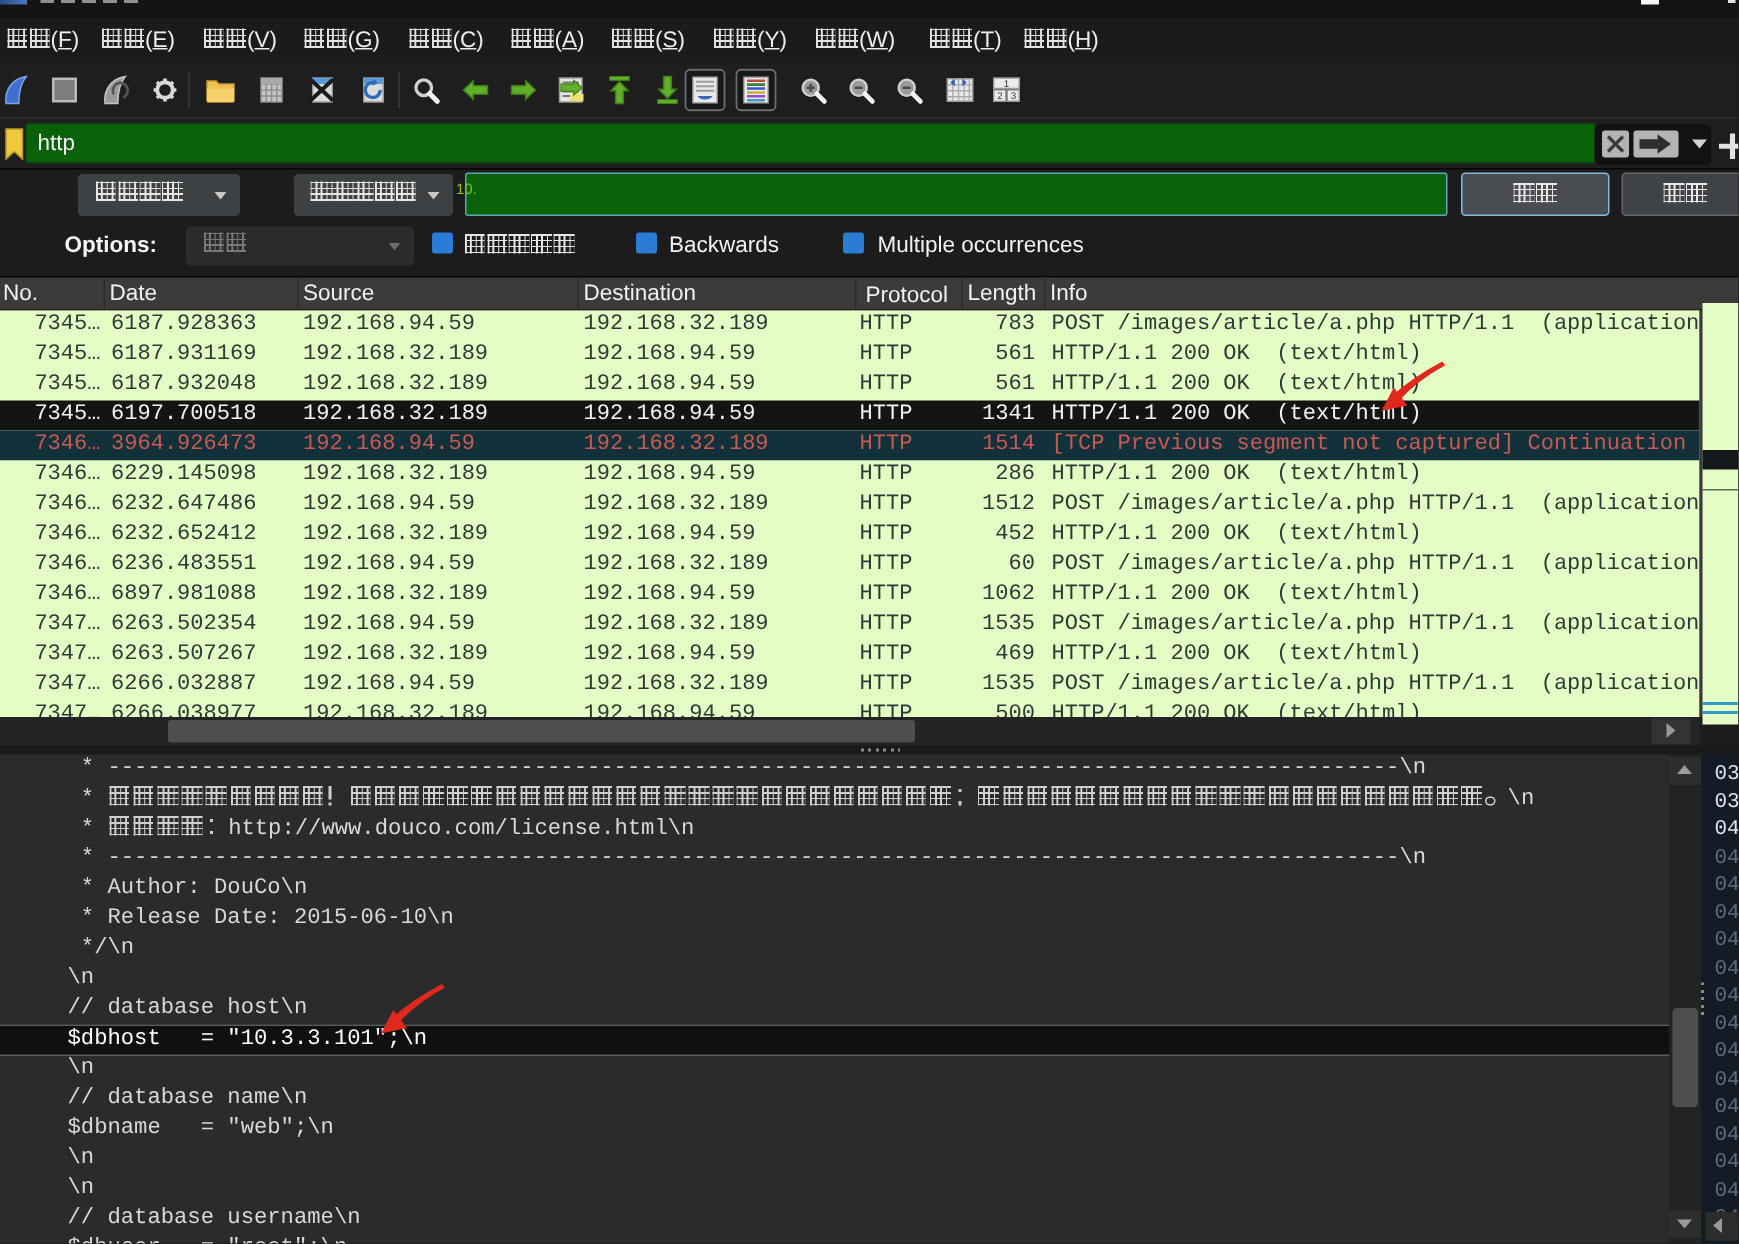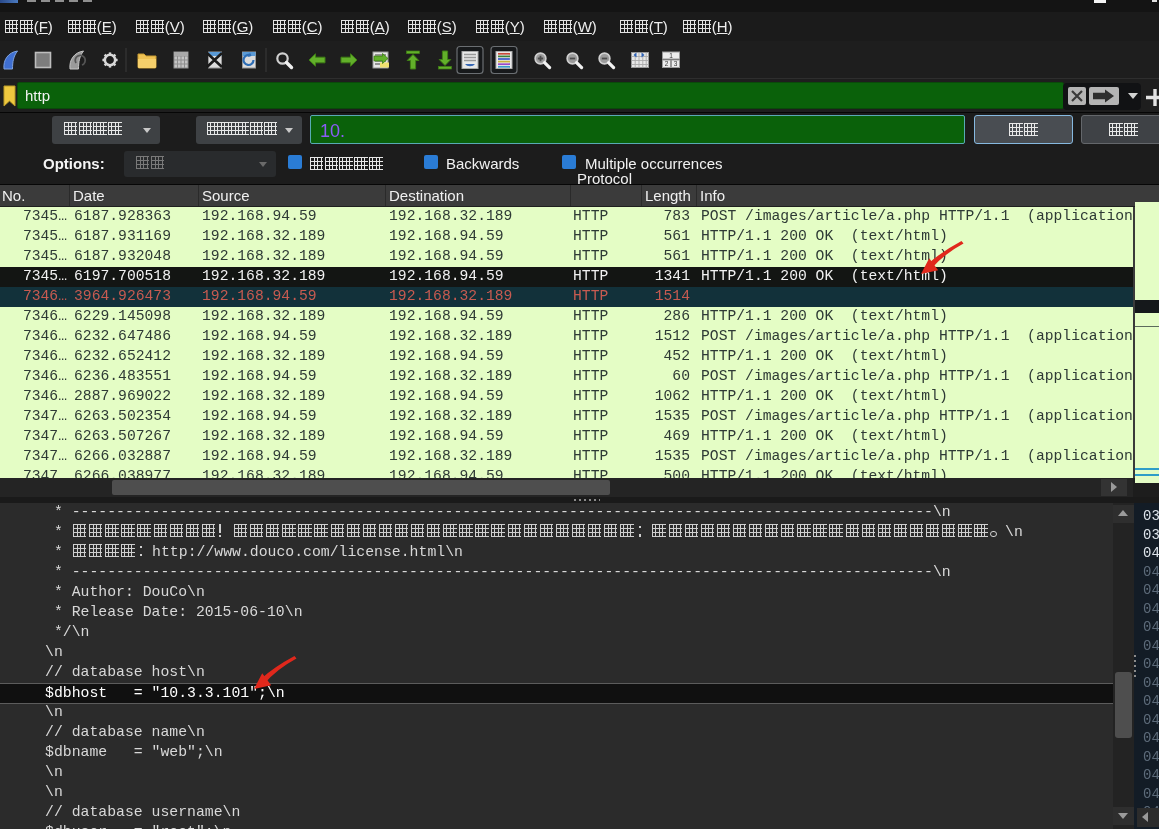--- a/index.html
+++ b/index.html
@@ -207,60 +207,60 @@
 <div class="abs" style="left:0;top:112px;width:1159px;height:72px;background:#1c1c1c;border-top:1px solid #060606"></div>
 <div class="combo sans-hz" style="left:52px;top:116px;width:108px;height:28px">
     <span class="lbl"><i class="hz"></i><i class="hz"></i><i class="hz"></i><i class="hz"></i></span>
     <span class="car"></span>
   </div>
 <div class="combo sans-hz tight" style="left:196px;top:116px;width:106px;height:28px">
     <span class="lbl"><i class="hz"></i><i class="hz"></i><i class="hz"></i><i class="hz"></i><i class="hz"></i></span>
     <span class="car"></span>
   </div>
 <div class="abs" style="left:310px;top:115px;width:655px;height:29px;background:#0a610a;border:1px solid #58aab4;border-radius:2px"></div>
-<div class="abs" style="left:320px;top:121px;color:#8b5cf6;font-size:18px">10.</div>
+<div class="abs" style="left:304px;top:121px;color:#84cc16;font-size:10px">10.</div>
 <div class="abs sans-hz" style="left:974px;top:115px;width:99px;height:29px;background:#494d52;border:1px solid #86b9e0;border-radius:3px;color:#f2f2f2;font-size:15px;text-align:center;line-height:27px"><i class="hz"></i><i class="hz"></i></div>
 <div class="abs sans-hz" style="left:1081px;top:115px;width:85px;height:29px;background:#3f4246;border:1px solid #64676b;border-radius:3px;color:#f2f2f2;font-size:15px;text-align:center;line-height:27px"><i class="hz"></i><i class="hz"></i></div>
 <div class="abs" style="left:43px;top:155px;color:#f5f5f5;font-size:15px;font-weight:bold">Options:</div>
 <div class="combo sans-hz" style="left:124px;top:151px;width:152px;height:26px;background:#292b2d;color:#7e7e7e">
     <span class="lbl" style="top:3px"><i class="hz"></i><i class="hz"></i></span>
     <span class="car" style="border-top-color:#6a6a6a"></span>
   </div>
 <div class="cb" style="left:288px;top:155px"></div>
 <div class="cblbl sans-hz" style="left:309px;top:155px"><i class="hz"></i><i class="hz"></i><i class="hz"></i><i class="hz"></i><i class="hz"></i></div>
 <div class="cb" style="left:424px;top:155px"></div>
 <div class="cblbl" style="left:446px;top:155px">Backwards</div>
 <div class="cb" style="left:562px;top:155px"></div>
 <div class="cblbl" style="left:585px;top:155px">Multiple occurrences</div>
 <div class="abs" style="left:0;top:184px;width:1159px;height:23px;background:#3b3b3b;border-top:1px solid #060606;border-bottom:1px solid #1f1f1f"></div>
 <div class="abs" style="left:2px;top:187px;color:#f0f0f0;font-size:15px;width:120px;overflow:hidden;white-space:nowrap">No.</div>
 <div class="abs" style="left:73px;top:187px;color:#f0f0f0;font-size:15px;width:120px;overflow:hidden;white-space:nowrap">Date</div>
 <div class="abs" style="left:202px;top:187px;color:#f0f0f0;font-size:15px;width:120px;overflow:hidden;white-space:nowrap">Source</div>
 <div class="abs" style="left:389px;top:187px;color:#f0f0f0;font-size:15px;width:120px;overflow:hidden;white-space:nowrap">Destination</div>
-<div class="abs" style="left:577px;top:170px;color:#f0f0f0;font-size:15px;width:120px;overflow:hidden;white-space:nowrap">Protocol</div>
+<div class="abs" style="left:577px;top:188px;color:#f0f0f0;font-size:15px;width:120px;overflow:hidden;white-space:nowrap">Protocol</div>
 <div class="abs" style="left:645px;top:187px;color:#f0f0f0;font-size:15px;width:120px;overflow:hidden;white-space:nowrap">Length</div>
 <div class="abs" style="left:700px;top:187px;color:#f0f0f0;font-size:15px;width:120px;overflow:hidden;white-space:nowrap">Info</div>
 <div class="abs" style="left:694px;top:185px;width:5px;height:21px;background:#3b3b3b"></div>
 <div class="abs" style="left:69px;top:185px;width:1px;height:21px;background:#2a2a2a"></div>
 <div class="abs" style="left:198px;top:185px;width:1px;height:21px;background:#2a2a2a"></div>
 <div class="abs" style="left:385px;top:185px;width:1px;height:21px;background:#2a2a2a"></div>
 <div class="abs" style="left:570px;top:185px;width:1px;height:21px;background:#2a2a2a"></div>
 <div class="abs" style="left:641px;top:185px;width:1px;height:21px;background:#2a2a2a"></div>
 <div class="abs" style="left:696px;top:185px;width:1px;height:21px;background:#2a2a2a"></div>
 <div class="abs" style="left:0;top:207px;width:1133px;height:271px;overflow:hidden;background:#e4fdc5">
     <div class="prow" style="top:0px;background:#e4fdc5;color:#2e3a35"><span class="c-no">7345…</span><span class="c-time">6187.928363</span><span class="c-src">192.168.94.59</span><span class="c-dst">192.168.32.189</span><span class="c-pro">HTTP</span><span class="c-len">783</span><span class="c-info">POST /images/article/a.php HTTP/1.1  (application</span></div>
     <div class="prow" style="top:20px;background:#e4fdc5;color:#2e3a35"><span class="c-no">7345…</span><span class="c-time">6187.931169</span><span class="c-src">192.168.32.189</span><span class="c-dst">192.168.94.59</span><span class="c-pro">HTTP</span><span class="c-len">561</span><span class="c-info">HTTP/1.1 200 OK  (text/html)</span></div>
     <div class="prow" style="top:40px;background:#e4fdc5;color:#2e3a35"><span class="c-no">7345…</span><span class="c-time">6187.932048</span><span class="c-src">192.168.32.189</span><span class="c-dst">192.168.94.59</span><span class="c-pro">HTTP</span><span class="c-len">561</span><span class="c-info">HTTP/1.1 200 OK  (text/html)</span></div>
     <div class="prow" style="top:60px;background:#131513;color:#f2f2f2"><span class="c-no">7345…</span><span class="c-time">6197.700518</span><span class="c-src">192.168.32.189</span><span class="c-dst">192.168.94.59</span><span class="c-pro">HTTP</span><span class="c-len">1341</span><span class="c-info">HTTP/1.1 200 OK  (text/html)</span></div>
-    <div class="prow" style="top:80px;background:#12313a;color:#c75b51"><span class="c-no">7346…</span><span class="c-time">3964.926473</span><span class="c-src">192.168.94.59</span><span class="c-dst">192.168.32.189</span><span class="c-pro">HTTP</span><span class="c-len">1514</span></div>
+    <div class="prow" style="top:80px;background:#12313a;color:#c75b51"><span class="c-no">7346…</span><span class="c-time">3964.926473</span><span class="c-src">192.168.94.59</span><span class="c-dst">192.168.32.189</span><span class="c-pro">HTTP</span><span class="c-len">1514</span><span class="c-info">[TCP Previous segment not captured] Continuation</span></div>
     <div class="prow" style="top:100px;background:#e4fdc5;color:#2e3a35"><span class="c-no">7346…</span><span class="c-time">6229.145098</span><span class="c-src">192.168.32.189</span><span class="c-dst">192.168.94.59</span><span class="c-pro">HTTP</span><span class="c-len">286</span><span class="c-info">HTTP/1.1 200 OK  (text/html)</span></div>
     <div class="prow" style="top:120px;background:#e4fdc5;color:#2e3a35"><span class="c-no">7346…</span><span class="c-time">6232.647486</span><span class="c-src">192.168.94.59</span><span class="c-dst">192.168.32.189</span><span class="c-pro">HTTP</span><span class="c-len">1512</span><span class="c-info">POST /images/article/a.php HTTP/1.1  (application</span></div>
     <div class="prow" style="top:140px;background:#e4fdc5;color:#2e3a35"><span class="c-no">7346…</span><span class="c-time">6232.652412</span><span class="c-src">192.168.32.189</span><span class="c-dst">192.168.94.59</span><span class="c-pro">HTTP</span><span class="c-len">452</span><span class="c-info">HTTP/1.1 200 OK  (text/html)</span></div>
     <div class="prow" style="top:160px;background:#e4fdc5;color:#2e3a35"><span class="c-no">7346…</span><span class="c-time">6236.483551</span><span class="c-src">192.168.94.59</span><span class="c-dst">192.168.32.189</span><span class="c-pro">HTTP</span><span class="c-len">60</span><span class="c-info">POST /images/article/a.php HTTP/1.1  (application</span></div>
-    <div class="prow" style="top:180px;background:#e4fdc5;color:#2e3a35"><span class="c-no">7346…</span><span class="c-time">2887.969022</span><span class="c-src">192.168.32.189</span><span class="c-dst">192.168.94.59</span><span class="c-pro">HTTP</span><span class="c-len">1062</span><span class="c-info">HTTP/1.1 200 OK  (text/html)</span></div>
+    <div class="prow" style="top:180px;background:#e4fdc5;color:#2e3a35"><span class="c-no">7346…</span><span class="c-time">6897.981088</span><span class="c-src">192.168.32.189</span><span class="c-dst">192.168.94.59</span><span class="c-pro">HTTP</span><span class="c-len">1062</span><span class="c-info">HTTP/1.1 200 OK  (text/html)</span></div>
     <div class="prow" style="top:200px;background:#e4fdc5;color:#2e3a35"><span class="c-no">7347…</span><span class="c-time">6263.502354</span><span class="c-src">192.168.94.59</span><span class="c-dst">192.168.32.189</span><span class="c-pro">HTTP</span><span class="c-len">1535</span><span class="c-info">POST /images/article/a.php HTTP/1.1  (application</span></div>
     <div class="prow" style="top:220px;background:#e4fdc5;color:#2e3a35"><span class="c-no">7347…</span><span class="c-time">6263.507267</span><span class="c-src">192.168.32.189</span><span class="c-dst">192.168.94.59</span><span class="c-pro">HTTP</span><span class="c-len">469</span><span class="c-info">HTTP/1.1 200 OK  (text/html)</span></div>
     <div class="prow" style="top:240px;background:#e4fdc5;color:#2e3a35"><span class="c-no">7347…</span><span class="c-time">6266.032887</span><span class="c-src">192.168.94.59</span><span class="c-dst">192.168.32.189</span><span class="c-pro">HTTP</span><span class="c-len">1535</span><span class="c-info">POST /images/article/a.php HTTP/1.1  (application</span></div>
     <div class="prow" style="top:260px;background:#e4fdc5;color:#2e3a35"><span class="c-no">7347…</span><span class="c-time">6266.038977</span><span class="c-src">192.168.32.189</span><span class="c-dst">192.168.94.59</span><span class="c-pro">HTTP</span><span class="c-len">500</span><span class="c-info">HTTP/1.1 200 OK  (text/html)</span></div>
   </div>
 <div class="abs" style="left:1133px;top:207px;width:2px;height:271px;background:#3a3a3a"></div>
 <div class="abs" style="left:1135px;top:202px;width:24px;height:281px;background:#e4fdc5"></div>
 <div class="abs" style="left:1135px;top:300px;width:24px;height:13px;background:#15181b"></div>
 <div class="abs" style="left:1135px;top:326px;width:24px;height:1px;background:#5c6b5c"></div>
 <div class="abs" style="left:1135px;top:468px;width:24px;height:2px;background:#2f9dc8"></div>

